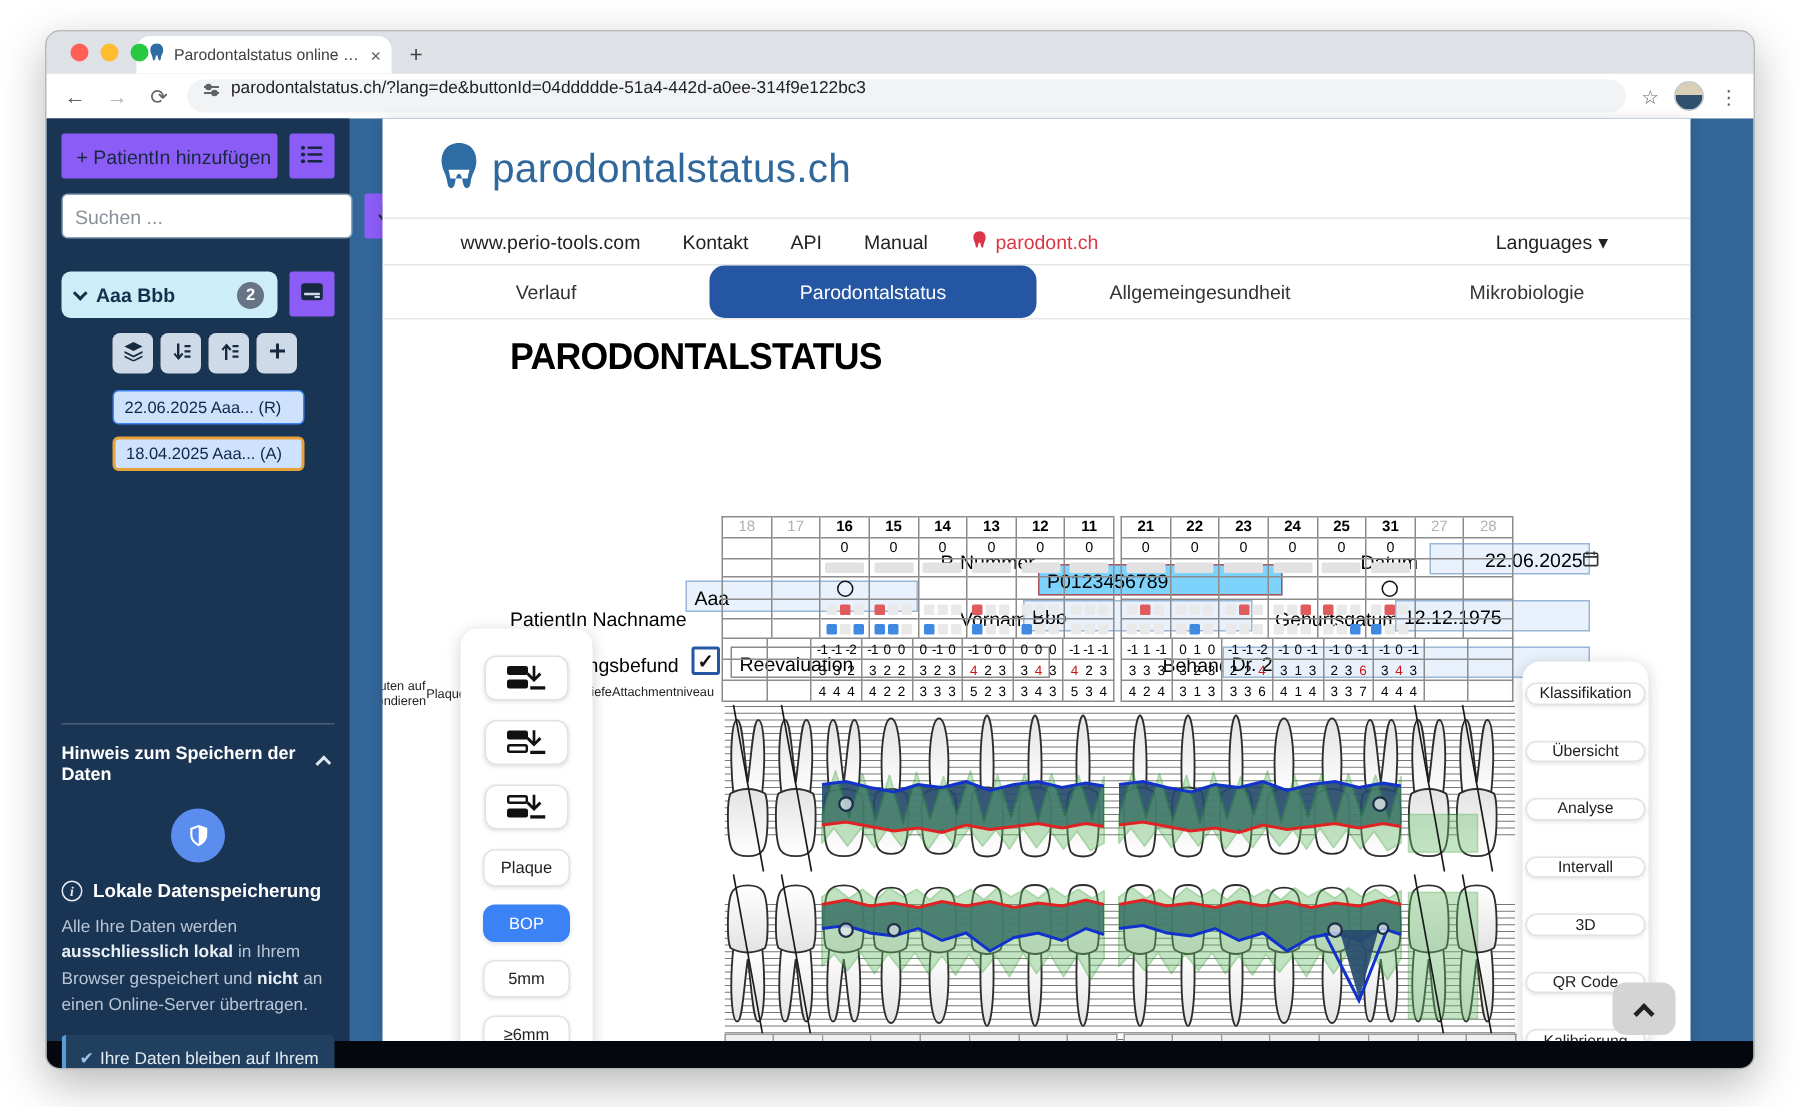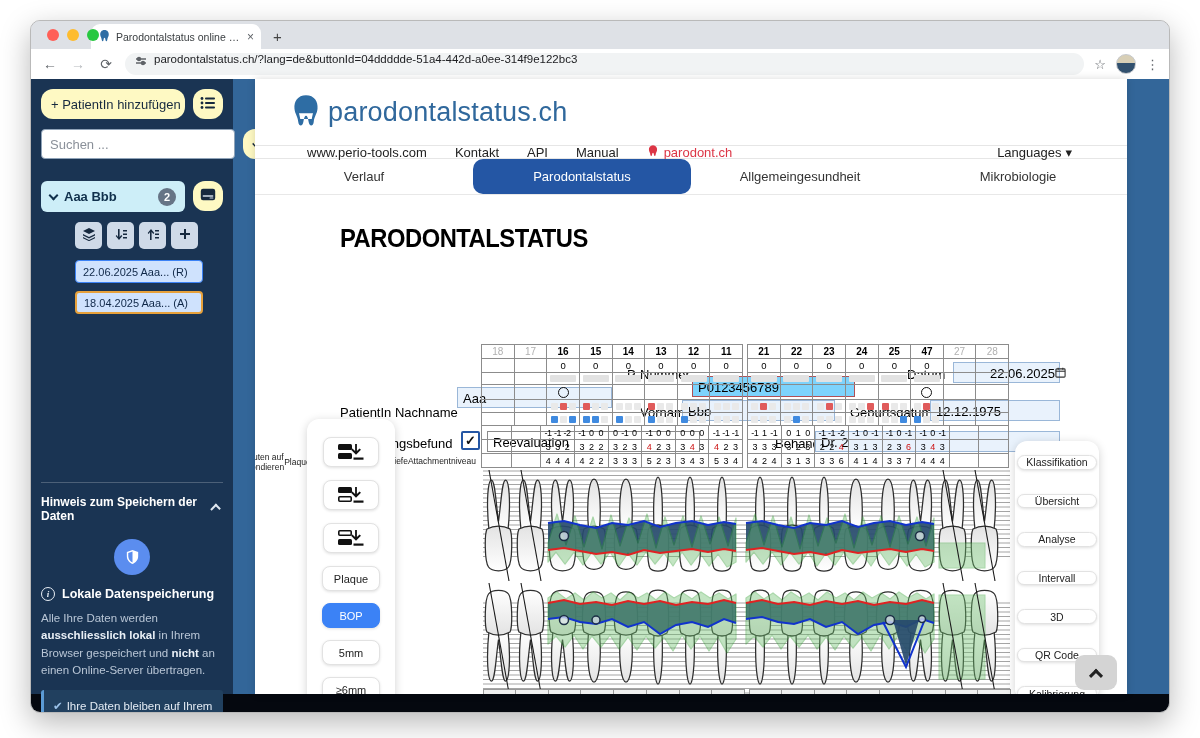--- a/index.html
+++ b/index.html
@@ -31,21 +31,21 @@
   .star { font-size:13px; color:#5f6368; }
   .kebab { font-size:13px; color:#5f6368; letter-spacing:0; }
 
   
   .content { height:615px; display:flex; background:#336699; }
 
   
   .sidebar { width:202px; background:#1a3453; padding:10px 10px 0 10px; display:flex;
              flex-direction:column; flex-shrink:0; }
   .sb-row { display:flex; gap:8px; margin-bottom:10px; }
-  .sb-btn { background:#fef9c3; color:#16293f; border:none; border-radius:12px; height:30px;
+  .sb-btn { background:#8b5cf6; color:#16293f; border:none; border-radius:2px; height:30px;
             font-size:13px; font-family:inherit; }
   .sb-add { flex:1; text-align:left; padding-left:10px; }
   .sb-ic { width:30px; flex-shrink:0; display:flex; align-items:center; justify-content:center; }
   .sb-search { flex:1; height:30px; border-radius:4px; border:1px solid #8fa3b8; padding:0 8px;
                font-size:13px; font-family:inherit; color:#333; background:#fff; }
   .sb-search::placeholder { color:#8a9099; }
   .sb-div { height:1px; background:rgba(255,255,255,.18); margin:2px -2px 10px; }
   .group-btn { flex:1; background:#cdeef8; border-radius:6px; height:31px; display:flex;
                align-items:center; padding:0 9px; gap:7px; color:#10304c; font-weight:bold; font-size:13px; }
   .badge { margin-left:auto; width:18px; height:18px; border-radius:50%; background:#667486;
@@ -78,21 +78,21 @@
   .note { margin-top:11px; background:#21405f; border-left:3px solid #5b9bd5; border-radius:3px;
           padding:8px 9px; font-size:11.5px; color:#e3ebf4; line-height:1.45; }
   .note .ck { color:#9cc3ea; margin-right:4px; }
 
   
   .main-bg { flex:1; position:relative; }
   .card { position:absolute; left:22px; top:0; width:872px; height:615px; background:#ffffff;
           overflow:hidden; box-shadow:0 0 8px rgba(0,0,0,.15); }
   .brand-row { height:66px; display:flex; align-items:center; padding-left:35px; gap:6px; }
   .brand-text { font-size:27px; color:#30689c; letter-spacing:.2px; }
-  .mainnav { height:14px; border-top:1px solid #e6e6e6; border-bottom:1px solid #e6e6e6;
+  .mainnav { height:32px; border-top:1px solid #e6e6e6; border-bottom:1px solid #e6e6e6;
              display:flex; align-items:center; padding:0 55px 0 52px; gap:28px; font-size:13px; color:#222; }
   .mainnav .nav-item { display:flex; align-items:center; gap:5px; }
   .mainnav .red { color:#dc3545; }
   .langs { margin-left:auto; display:flex; align-items:center; gap:4px; color:#222; }
   .tabsrow { height:36px; display:flex; border-bottom:1px solid #e8e8e8; }
   .mtab { width:218px; display:flex; align-items:center; justify-content:center; font-size:13px;
           color:#333; }
   .mtab.active { background:#2456a4; color:#fff; border-radius:10px; }
 
   
@@ -647,21 +647,21 @@
               </div>
             </div>
           <div id="q2host">
               <div class="qtable">
                 <div class="trow thead" style="height: 14px;">
                   <div class="tcell th">21</div>
                   <div class="tcell th">22</div>
                   <div class="tcell th">23</div>
                   <div class="tcell th">24</div>
                   <div class="tcell th">25</div>
-                  <div class="tcell th">47</div>
+                  <div class="tcell th">31</div>
                   <div class="tcell th dim">27</div>
                   <div class="tcell th dim">28</div>
                 </div>
                 <div class="trow" style="height: 14px;">
                   <div class="tcell">0</div>
                   <div class="tcell">0</div>
                   <div class="tcell">0</div>
                   <div class="tcell">0</div>
                   <div class="tcell">0</div>
                   <div class="tcell">0</div>

